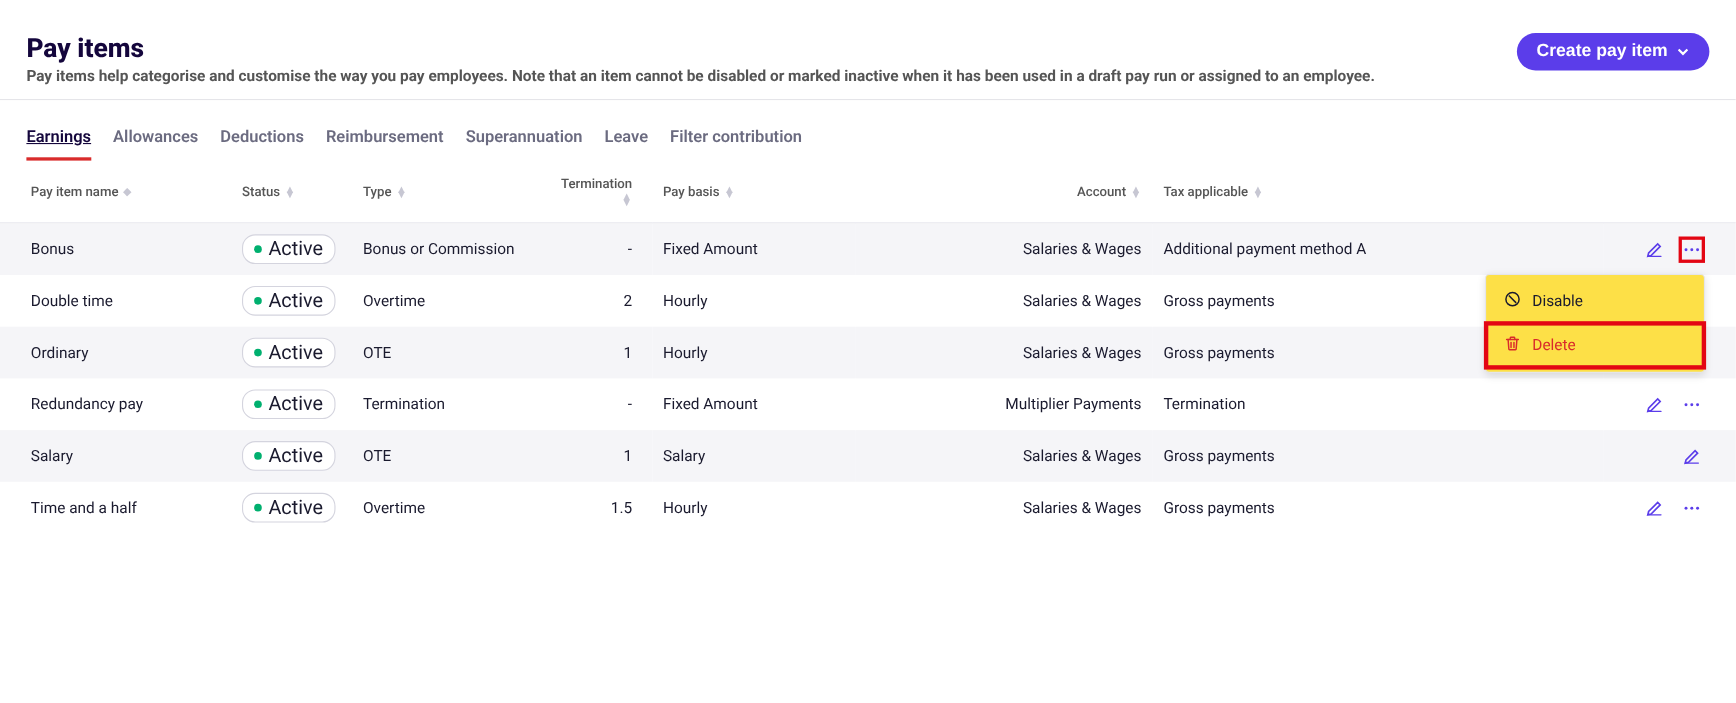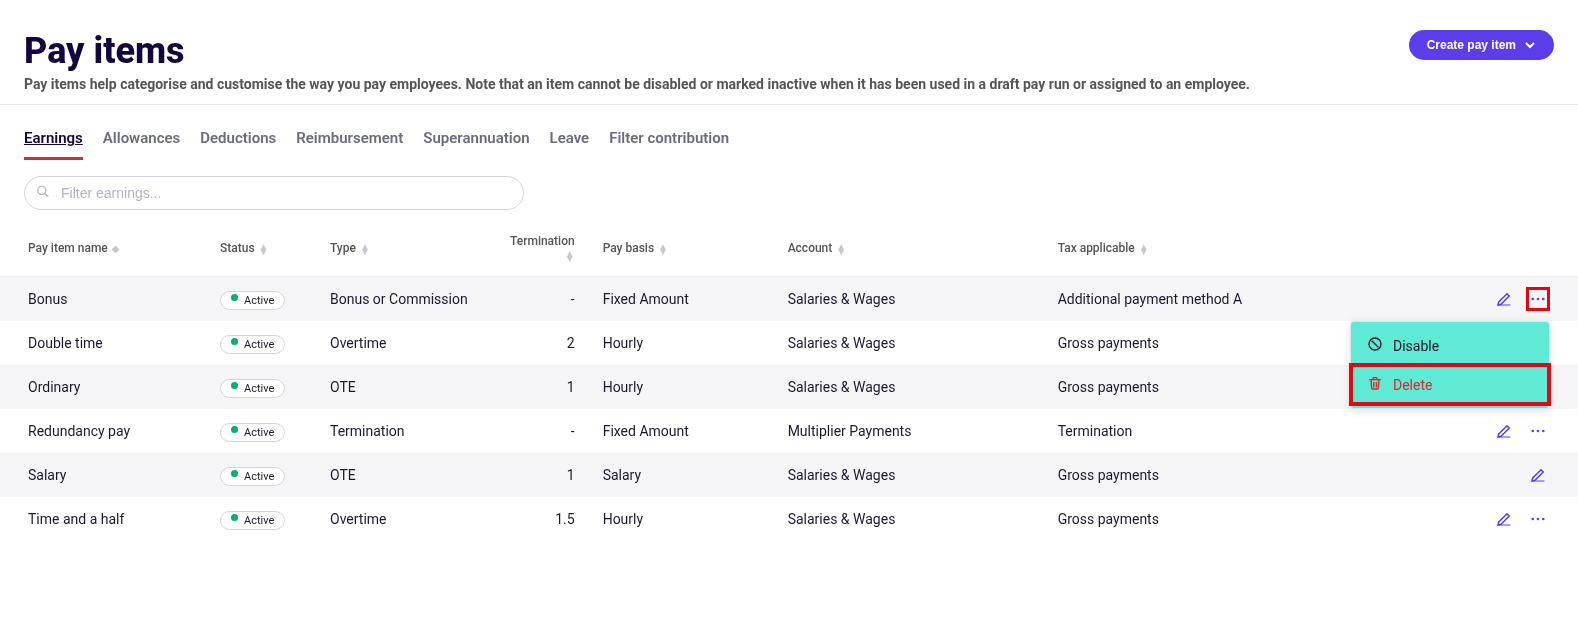--- a/index.html
+++ b/index.html
@@ -17,37 +17,37 @@
   .header {
     padding: 30px 24px 12px 24px;
     display: flex;
     justify-content: space-between;
     align-items: flex-start;
     border-bottom: 1px solid #e5e5e9;
   }
   .header-left { flex: 1; }
   h1 {
     margin: 0 0 4px 0;
-    font-size: 36px;
+    font-size: 24px;
     font-weight: 800;
     color: #14063c;
   }
   .subtitle {
     margin: 0;
     color: #555;
     font-size: 14px;
     font-weight: bold;
   }
   .create-btn {
     background: #5b3dea;
     color: #fff;
     border: none;
     border-radius: 18px;
     padding: 8px 18px;
-    font-size: 12px;
+    font-size: 16px;
     font-weight: 600;
     cursor: pointer;
     display: inline-flex;
     align-items: center;
     gap: 8px;
   }
   .create-btn svg { width: 12px; height: 12px; }
   .tabs {
     display: flex;
     gap: 20px;
@@ -111,31 +111,32 @@
     font-size: 14px;
     color: #1a1a2e;
     vertical-align: middle;
   }
   tbody td:first-child { padding-left: 28px; }
   .col-name { width: 210px; }
   .col-status { width: 110px; }
   .col-type { width: 180px; }
   .col-mult { width: 60px; text-align: right; padding-right: 18px; }
   .col-basis { width: 185px; }
-  .col-account { width: 270px; }
+  .col-account { width: 270px; text-align: right; }
   .col-tax { }
   .col-actions { width: 120px; text-align: right; padding-right: 28px; white-space: nowrap; }
   thead th.col-mult { text-align: right; padding-right: 18px; }
   .pill {
     display: inline-flex;
+    align-items: center;
     gap: 6px;
     border: 1px solid #d4d4de;
     border-radius: 12px;
     padding: 2px 10px;
-    font-size: 11px;
+    font-size: 18px;
     color: #1a1a2e;
     background: #fff;
   }
   .dot {
     width: 7px; height: 7px; border-radius: 50%;
     background: #00b06f;
   }
   .icon-btn {
     display: inline-flex;
     align-items: center;
@@ -147,21 +148,21 @@
     margin-left: 10px;
   }
   .icon-btn svg { width: 18px; height: 18px; }
   .highlight-red { outline: 3px solid #e30613; outline-offset: -3px; }
   .menu-anchor { position: relative; display: inline-block; }
   .dropdown {
     position: absolute;
     right: 0;
     top: 34px;
     width: 200px;
-    background: #5eead4;
+    background: #fde047;
     border: 1px solid #e5e5e9;
     border-radius: 4px;
     box-shadow: 0 2px 8px rgba(0,0,0,0.12);
     z-index: 10;
     padding: 4px 0;
   }
   .dropdown-item {
     display: flex;
     align-items: center;
     gap: 10px;
@@ -195,31 +196,20 @@
   <div class="tabs" id="tabs">
       <div class="tab active">Earnings</div>
       <div class="tab">Allowances</div>
       <div class="tab">Deductions</div>
       <div class="tab">Reimbursement</div>
       <div class="tab">Superannuation</div>
       <div class="tab">Leave</div>
       <div class="tab">Filter contribution</div>
     </div>
 
-  <div class="search-wrap">
-    <div class="search">
-      <span class="search-icon">
-        <svg width="14" height="14" viewBox="0 0 24 24" fill="none" stroke="currentColor" stroke-width="2">
-            <circle cx="10" cy="10" r="7"></circle>
-            <line x1="21" y1="21" x2="15" y2="15"></line>
-          </svg>
-      </span>
-      <input type="text" placeholder="Filter earnings..." style="">
-    </div>
-  </div>
 
   <div class="table-wrap">
     <table>
       <thead>
         <tr id="header-row">
             <th class="col-name"><span>Pay item name</span><span class="sort-icon">
                 <span>◆</span>
               </span></th>
             <th class="col-status"><span>Status</span><span class="sort-icon">
                 <span>▲</span>

